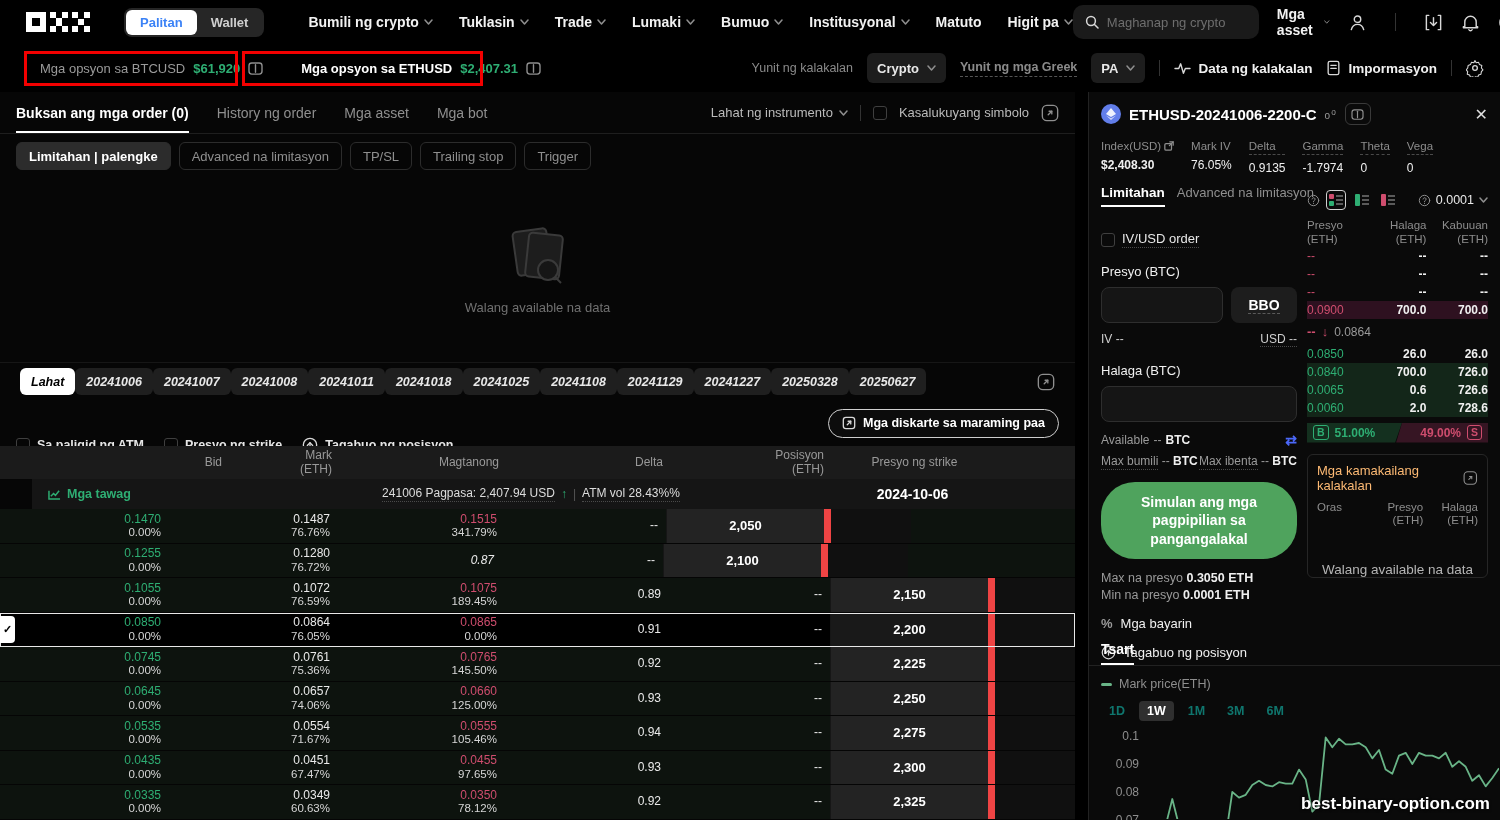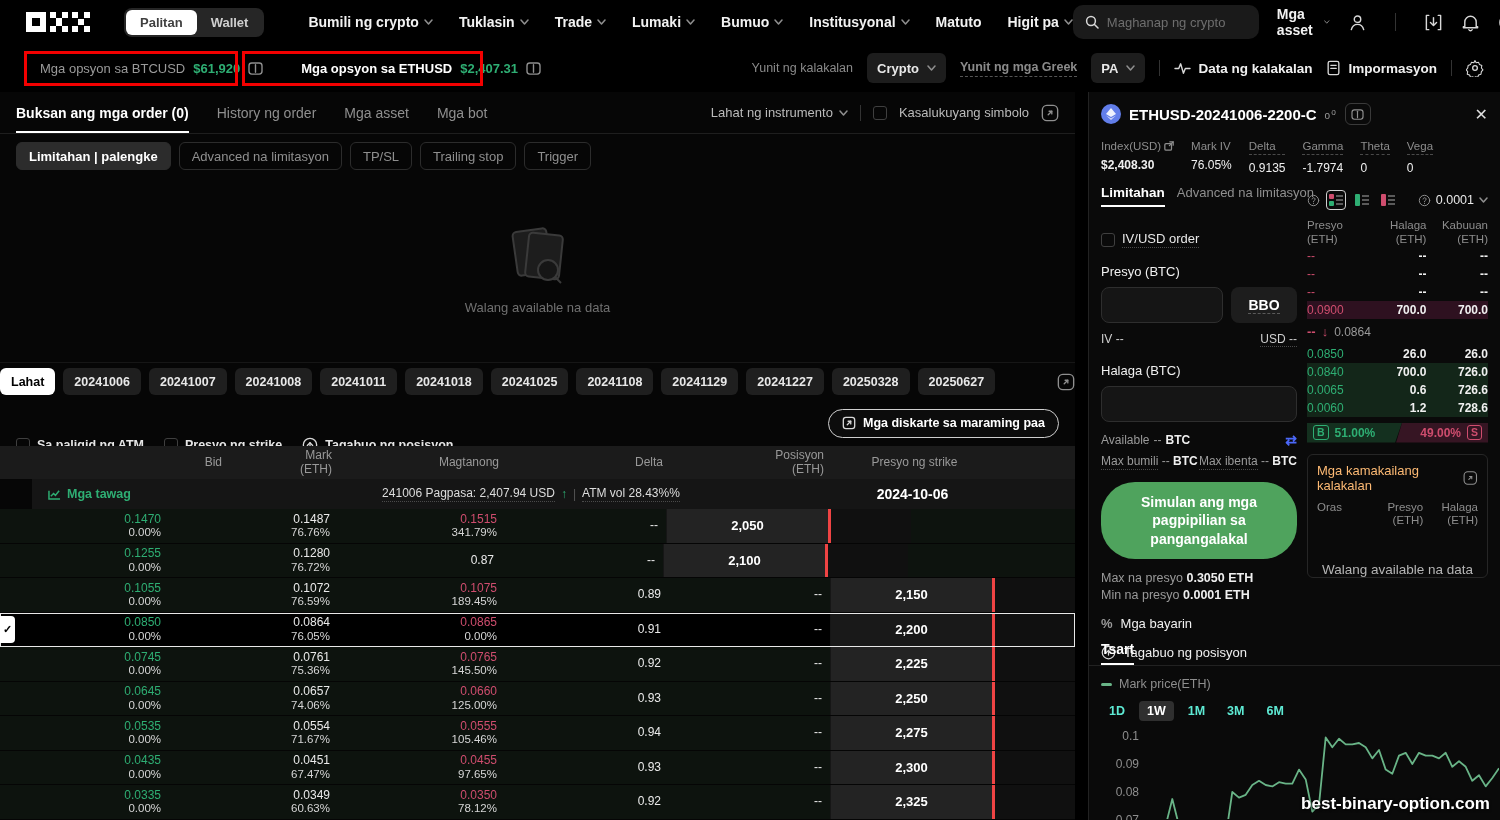--- a/index.html
+++ b/index.html
@@ -6,21 +6,21 @@
   html,body { width:1500px; height:820px; background:#000; overflow:hidden;
     font-family:"Liberation Sans", sans-serif; color:#eaeaea; }
   .page { position:relative; width:1500px; height:820px; background:#000; }
 
   
   .navbar { position:absolute; top:0; left:0; width:1500px; height:44px; background:#000;
     display:flex; align-items:center; padding:0 16px; }
   .logo { display:flex; align-items:center; margin:0 14px 0 10px; }
   .mode-toggle { display:flex; background:#262626; border-radius:8px; padding:2px; margin:0 18px; }
   .mode-toggle .opt { font-size:13px; font-weight:bold; padding:5px 14px; border-radius:6px; color:#cfcfcf; cursor:pointer; }
-  .mode-toggle .opt.active { background:#fff; color:#404040; }
+  .mode-toggle .opt.active { background:#fff; color:#3b82f6; }
   .nav-sep { width:1px; height:18px; background:#333; margin:0 10px; }
   .nav-menu { display:flex; align-items:center; gap:26px; margin-left:6px; }
   .nav-item { display:flex; align-items:center; gap:5px; font-size:14px; font-weight:bold; color:#f2f2f2; cursor:pointer; white-space:nowrap; }
   .chev { width:9px; height:6px; display:inline-block; }
   .nav-right { margin-left:auto; display:flex; align-items:center; gap:18px; }
   .search-box { display:flex; align-items:center; gap:8px; background:#1a1a1a; border-radius:10px;
     height:34px; width:188px; padding:0 12px; }
   .search-box input { background:transparent; border:0; outline:0; color:#ddd; font-size:13px; width:140px;
     font-family:"Liberation Sans", sans-serif; }
   .search-box input::placeholder { color:#6e6e6e; }
@@ -53,21 +53,21 @@
   .filter-dd { display:flex; align-items:center; gap:6px; font-size:13px; color:#bbb; cursor:pointer; }
   .cbx { width:14px; height:14px; border:1px solid #3f3f3f; border-radius:3px; background:transparent; display:inline-block; flex:none; }
   .cb-lbl { font-size:13px; color:#bbb; }
   .subtabs { height:44px; display:flex; align-items:center; gap:8px; padding:0 16px; }
   .pill { height:28px; display:flex; align-items:center; padding:0 12px; border-radius:6px;
     font-size:13px; color:#8f8f8f; border:1px solid #2c2c2c; cursor:pointer; white-space:nowrap; }
   .pill.active { background:#2c2c2c; color:#fff; font-weight:bold; border-color:#2c2c2c; }
   .empty-area { flex:none; height:184px; display:flex; flex-direction:column; align-items:center; justify-content:center; gap:12px; }
   .empty-txt { font-size:13px; color:#707070; }
 
-  .expiry-row { height:38px; display:flex; align-items:center; gap:8px; padding:0 0; border-top:1px solid #161616; }
+  .expiry-row { height:38px; display:flex; align-items:center; padding:0 20px; border-top:1px solid #161616;font-style:italic; }
   .date-pill { height:27px; padding:0 11px; display:flex; align-items:center; border-radius:6px;
     background:#1f1f1f; color:#e8e8e8; font-size:12.5px; font-weight:bold; cursor:pointer; }
   .date-pill.active { background:#fff; color:#000; }
   .expiry-row .spacer { flex:1; }
   .filter-row { height:46px; display:flex; align-items:center; gap:20px; padding:0 16px; }
   .fcb { display:flex; align-items:center; gap:7px; cursor:pointer;margin-top:44px; }
   .fcb span.t { font-size:12.5px; color:#e6e6e6; font-weight:bold; }
   .multileg-btn { margin-left:auto; height:29px; display:flex; align-items:center; gap:7px; padding:0 13px;
     border:1px solid #cfcfcf; border-radius:15px; background:#0c0c0c; color:#fff; font-size:12.5px; font-weight:bold; cursor:pointer; }
 
@@ -82,21 +82,21 @@
   .calls-date { width:165px; text-align:center; font-size:14px; font-weight:bold; color:#fff; }
   .calls-tail { width:80px; }
   .tbody { flex:1; overflow:hidden; }
   .trow { height:34.5px; background:#0d130e; display:flex; align-items:stretch; border-bottom:1px solid #050505; position:relative; cursor:pointer; }
   .trow .c { display:flex; flex-direction:column; align-items:flex-end; justify-content:center; padding-right:8px; line-height:1.12; }
   .trow .v { font-size:12px; }
   .trow .p { font-size:11.5px; color:#d6d6d6; }
   .green { color:#2eae73; }
   .redc { color:#cf4d6e; }
   .c-strike { width:165px; background:#232323; display:flex; align-items:center; justify-content:center;
-    font-size:13px; font-weight:bold; color:#fff; border-left:1px solid #161616; border-right:3px solid #ef4444; }
+    font-size:13px; font-weight:bold; color:#fff; border-left:1px solid #161616; border-right:7px solid #ef4444; }
   .c-tail { width:80px; background:#101010; }
   .trow.selected { background:#000; outline:1px solid #e8e8e8; outline-offset:-1px; z-index:2; }
   .trow.selected .c-strike { background:#191919; }
   .sel-badge { position:absolute; left:0; top:3px; bottom:3px; width:15px; background:#fff; color:#000;
     border-radius:0 4px 4px 0; display:flex; align-items:center; justify-content:center; font-size:11px; font-weight:bold; }
 
   
   .rpanel { position:absolute; top:92px; left:1088px; width:412px; height:728px; background:#0a0a0a;
     border-left:1px solid #222; }
   .rp-head { height:44px; display:flex; align-items:center; gap:8px; padding:0 12px; }
@@ -179,21 +179,21 @@
   .tb-head .h3 { flex:1; text-align:right; }
   .tb-empty { text-align:center; font-size:13.5px; color:#b5b5b5; margin-top:34px; }
 
   .chart-sec { position:absolute; left:0; right:0; top:548px; padding:0 12px; }
   .cs-tab { display:inline-block; font-size:14px; font-weight:bold; color:#fff; padding-bottom:8px; position:relative; }
   .cs-tab::after { content:""; position:absolute; left:0; right:0; bottom:0; height:2px; background:#fff; }
   .cs-rule { height:1px; background:#222; margin:0 -12px; }
   .legend { display:flex; align-items:center; gap:7px; margin-top:11px; font-size:12.5px; color:#8e8e8e; }
   .leg-dash { width:11px; height:3px; border-radius:2px; background:#69b487; }
   .tf-row { display:flex; align-items:center; gap:6px; margin-top:10px; }
-  .tf { font-size:12.5px; font-weight:bold; color:#5eead4; padding:3px 8px; border-radius:4px; cursor:pointer; }
+  .tf { font-size:12.5px; font-weight:bold; color:#0f766e; padding:3px 8px; border-radius:4px; cursor:pointer; }
   .tf.active { background:#2f2f2f; color:#fff; }
   .plot { position:relative; margin-top:6px; height:92px; }
   .ylab { position:absolute; left:0; width:38px; text-align:right; font-size:12px; color:#8e8e8e; }
   .plot svg { position:absolute; left:58px; top:0; overflow:hidden; }
 
   .watermark { position:absolute; right:10px; bottom:6px; font-size:17px; font-weight:bold; color:#fff;
     text-shadow:0 1px 3px rgba(0,0,0,.9); z-index:50;text-align:center; }
 
   svg.st { stroke:#d8d8d8; fill:none; stroke-width:1.5; stroke-linecap:round; stroke-linejoin:round; }
   svg.stg { stroke:#8f8f8f; fill:none; stroke-width:1.5; stroke-linecap:round; stroke-linejoin:round; }
@@ -514,21 +514,21 @@
         </div>
         <div class="trow">
           <div class="c" style="width: 169px;">
             <span class="v green">0.1255</span>
             <span class="p">0.00%</span>
           </div>
           <div class="c" style="width: 169px;">
             <span class="v">0.1280</span>
             <span class="p">76.72%</span>
           </div>
-          <div class="c" style="width: 164px;">
+          <div class="c" style="width: 164px; font-style: italic;">
             <span class="v">0.87</span>
           </div>
           <div class="c" style="width: 161px;">
             <span class="v">--</span>
           </div>
           <div class="c-strike">2,100</div>
           <div class="c-tail"></div>
         </div>
         <div class="trow">
           <div class="c" style="width: 169px;">
@@ -888,21 +888,21 @@
               <span class="am">700.0</span>
               <span class="tt">726.0</span>
             </div>
             <div class="ob-row bidr hl-bid">
               <span class="pr">0.0065</span>
               <span class="am">0.6</span>
               <span class="tt">726.6</span>
             </div>
             <div class="ob-row bidr hl-bid">
               <span class="pr">0.0060</span>
-              <span class="am">1.2</span>
+              <span class="am">2.0</span>
               <span class="tt">728.6</span>
             </div>
           </div>
         <div class="ratio">
           <div class="bside" style="flex:51">
             <span class="bs-box">B</span>
             <span>51.00%</span>
           </div>
           <div class="sside" style="flex:49">
             <span>49.00%</span>

